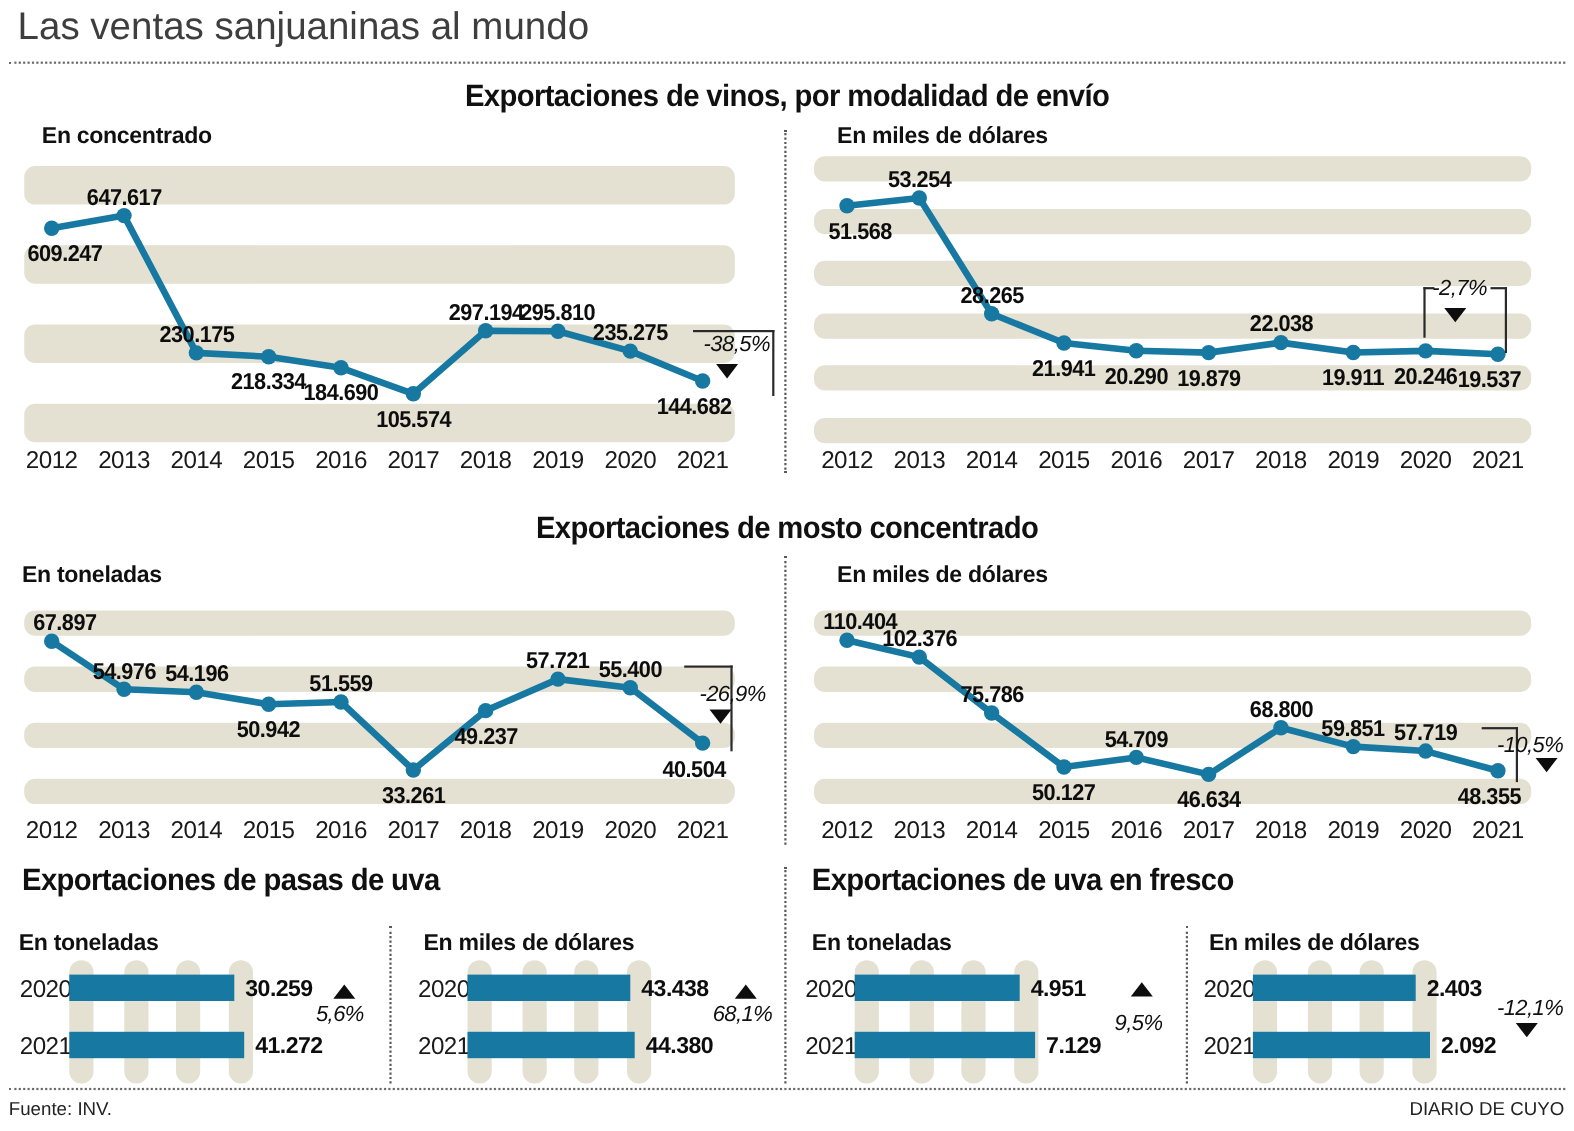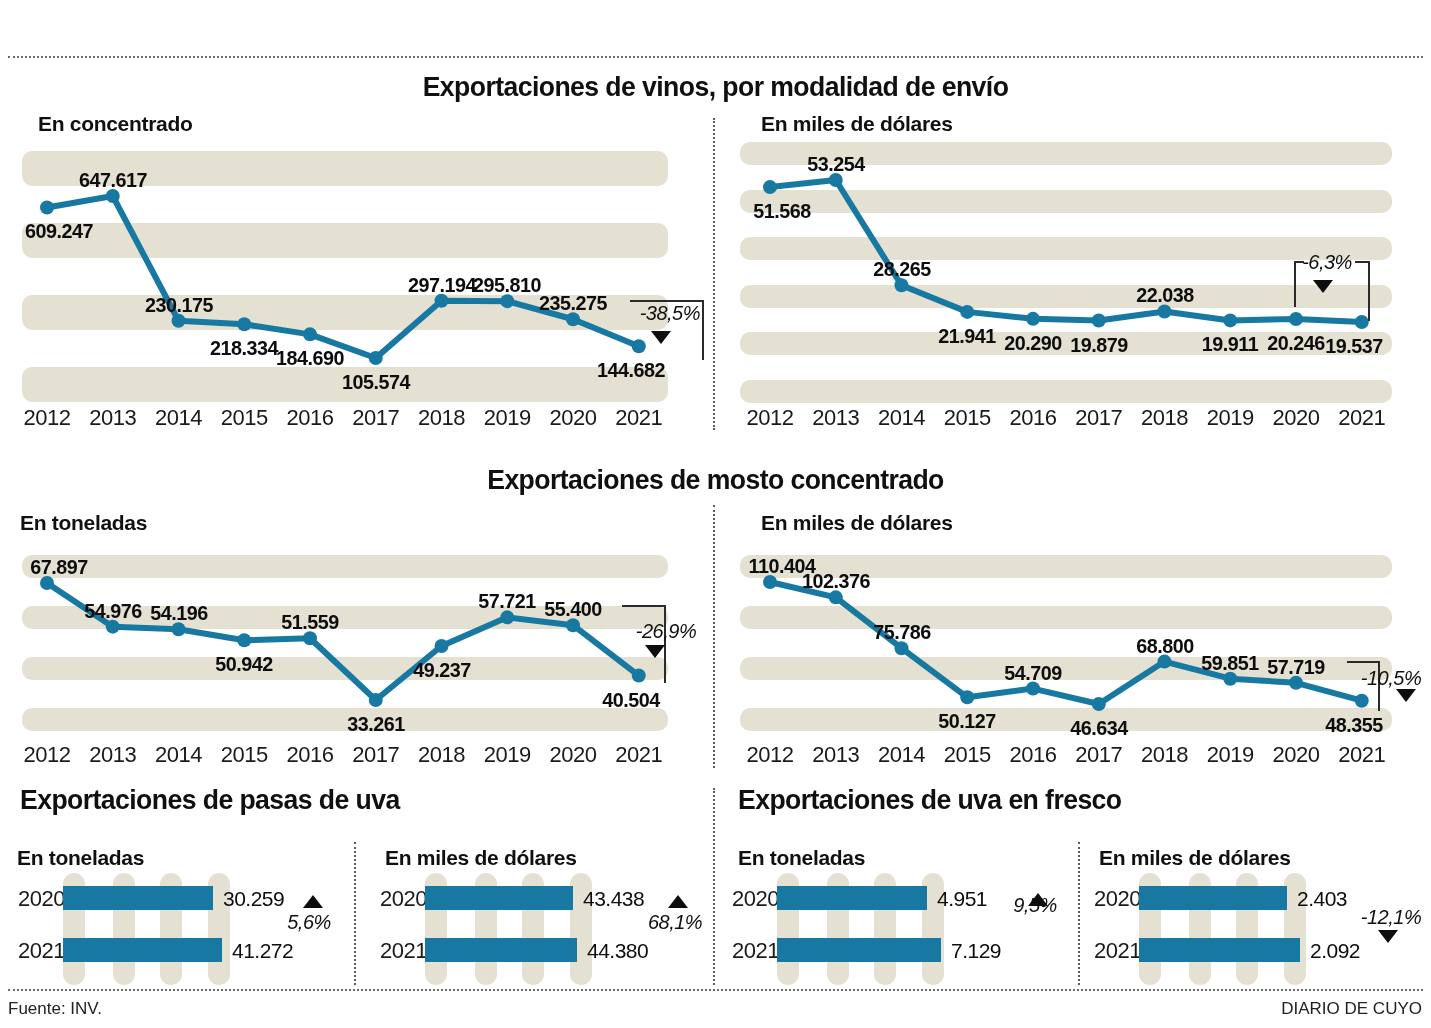--- a/index.html
+++ b/index.html
@@ -13,36 +13,37 @@
   .sec-left{transform-origin:left;}
   .unit{position:absolute;font-size:21px;font-weight:700;color:#101010;letter-spacing:-0.3px;}
   .linechart,.barchart{position:absolute;}
   .stripe{position:absolute;border-radius:10px;}
   .vstripe{position:absolute;border-radius:11px;}
   .plabel{position:absolute;width:120px;text-align:center;font-size:21px;font-weight:700;
           color:#0d0d0d;letter-spacing:-0.5px;transform:scaleX(.94);white-space:nowrap;}
   .xlabel{position:absolute;width:70px;text-align:center;font-size:22px;font-weight:400;color:#1a1a1a;letter-spacing:-0.5px;}
   .bar{position:absolute;height:24px;}
   .byear{position:absolute;font-size:22px;font-weight:400;color:#1a1a1a;letter-spacing:-0.5px;}
-  .bval{position:absolute;font-size:21px;font-weight:400;color:#0d0d0d;letter-spacing:-0.5px;}
+  .bval{position:absolute;font-size:21px;font-weight:700;color:#0d0d0d;letter-spacing:-0.5px;}
   .pct{position:absolute;font-size:20px;font-style:italic;font-weight:400;color:#101010;letter-spacing:-0.5px;white-space:nowrap;}
   .tri-down{position:absolute;width:0;height:0;border-left:10px solid transparent;border-right:10px solid transparent;border-top:13px solid #0d0d0d;}
   .tri-up{position:absolute;width:0;height:0;border-left:10px solid transparent;border-right:10px solid transparent;border-bottom:13px solid #0d0d0d;}
   .bk-h{position:absolute;height:0;border-top:2px solid #2a2a2a;}
   .bk-v{position:absolute;width:0;border-left:2px solid #2a2a2a;}
   .bk-cl{position:absolute;border-left:2px solid #2a2a2a;border-top:2px solid #2a2a2a;}
   .bk-cr{position:absolute;border-right:2px solid #2a2a2a;border-top:2px solid #2a2a2a;}
   .foot{position:absolute;top:999px;font-size:17px;color:#222;}
   svg{position:absolute;left:0;top:0;overflow:visible;}
 </style>
 </head>
 <body>
 
 <div class="canvas">
 
+  <div class="main-title">Las ventas sanjuaninas al mundo</div>
   <div class="hrule" style="top:56px"></div>
 
   <div class="sec-title sec-center" style="top:71px">Exportaciones de vinos, por modalidad de envío</div>
   <div class="sec-title sec-center" style="top:464px">Exportaciones de mosto concentrado</div>
   <div class="sec-title sec-left" style="left:20px;top:784px">Exportaciones de pasas de uva</div>
   <div class="sec-title sec-left" style="left:738px;top:784px">Exportaciones de uva en fresco</div>
 
   <div class="unit" style="left:38px;top:112px">En concentrado</div>
   <div class="unit" style="left:761px;top:112px">En miles de dólares</div>
   <div class="unit" style="left:20px;top:511px">En toneladas</div>
@@ -244,21 +245,21 @@
       <div class="vstripe" style="left: 103px; top: 33px; width: 22px; height: 112px; background: rgb(228, 225, 211);"></div>
       <div class="vstripe" style="left: 150px; top: 33px; width: 22px; height: 112px; background: rgb(228, 225, 211);"></div>
       <div class="vstripe" style="left: 198px; top: 33px; width: 22px; height: 112px; background: rgb(228, 225, 211);"></div>
       <div class="byear" style="left: 8px; top: 46px;">2020</div>
       <div class="bar" style="left: 53px; top: 46px; width: 150px; background: rgb(23, 121, 161);"></div>
       <div class="bval" style="left: 213px; top: 47px;">4.951</div>
       <div class="byear" style="left: 8px; top: 98px;">2021</div>
       <div class="bar" style="left: 53px; top: 98px; width: 164px; background: rgb(23, 121, 161);"></div>
       <div class="bval" style="left: 227px; top: 99px;">7.129</div>
       <div class="tri-up" style="left: 304px; top: 53px;"></div>
-      <div class="pct" style="left: 274px; top: 54px; width: 74px; text-align: center;">9,5%</div>
+      <div class="pct" style="left: 274px; top: 79px; width: 74px; text-align: center;">9,5%</div>
     </div>
   <div id="bar-3" class="barchart" style="left:1086px;top:840px;width:345px;height:150px">
       <div class="vstripe" style="left: 53px; top: 33px; width: 22px; height: 112px; background: rgb(228, 225, 211);"></div>
       <div class="vstripe" style="left: 103px; top: 33px; width: 22px; height: 112px; background: rgb(228, 225, 211);"></div>
       <div class="vstripe" style="left: 150px; top: 33px; width: 22px; height: 112px; background: rgb(228, 225, 211);"></div>
       <div class="vstripe" style="left: 198px; top: 33px; width: 22px; height: 112px; background: rgb(228, 225, 211);"></div>
       <div class="byear" style="left: 8px; top: 46px;">2020</div>
       <div class="bar" style="left: 53px; top: 46px; width: 148px; background: rgb(23, 121, 161);"></div>
       <div class="bval" style="left: 211px; top: 47px;">2.403</div>
       <div class="byear" style="left: 8px; top: 98px;">2021</div>
@@ -268,21 +269,21 @@
       <div class="pct" style="left: 260px; top: 66px; width: 90px; text-align: center;">-12,1%</div>
     </div>
 
   <div class="bk-h" style="left:630px;top:300px;width:74px"></div>
   <div class="bk-v" style="left:702px;top:300px;height:60px"></div>
   <div class="pct" style="left:612px;top:302px;width:88px;text-align:right">-38,5%</div>
   <div class="tri-down" style="left:651px;top:331px"></div>
 
   <div class="bk-cl" style="left:1294px;top:261px;width:8px;height:44px"></div>
   <div class="bk-cr" style="left:1355px;top:261px;width:13px;height:58px"></div>
-  <div class="pct" style="left:1296px;top:251px;width:62px;text-align:center">-6,3%</div>
+  <div class="pct" style="left:1296px;top:251px;width:62px;text-align:center">-2,7%</div>
   <div class="tri-down" style="left:1313px;top:280px"></div>
 
   <div class="bk-h" style="left:622px;top:605px;width:44px"></div>
   <div class="bk-v" style="left:664px;top:605px;height:78px"></div>
   <div class="pct" style="left:624px;top:620px;width:84px;text-align:center">-26,9%</div>
   <div class="tri-down" style="left:645px;top:645px"></div>
 
   <div class="bk-h" style="left:1347px;top:661px;width:33px"></div>
   <div class="bk-v" style="left:1378px;top:661px;height:50px"></div>
   <div class="pct" style="left:1352px;top:667px;width:78px;text-align:center">-10,5%</div>

